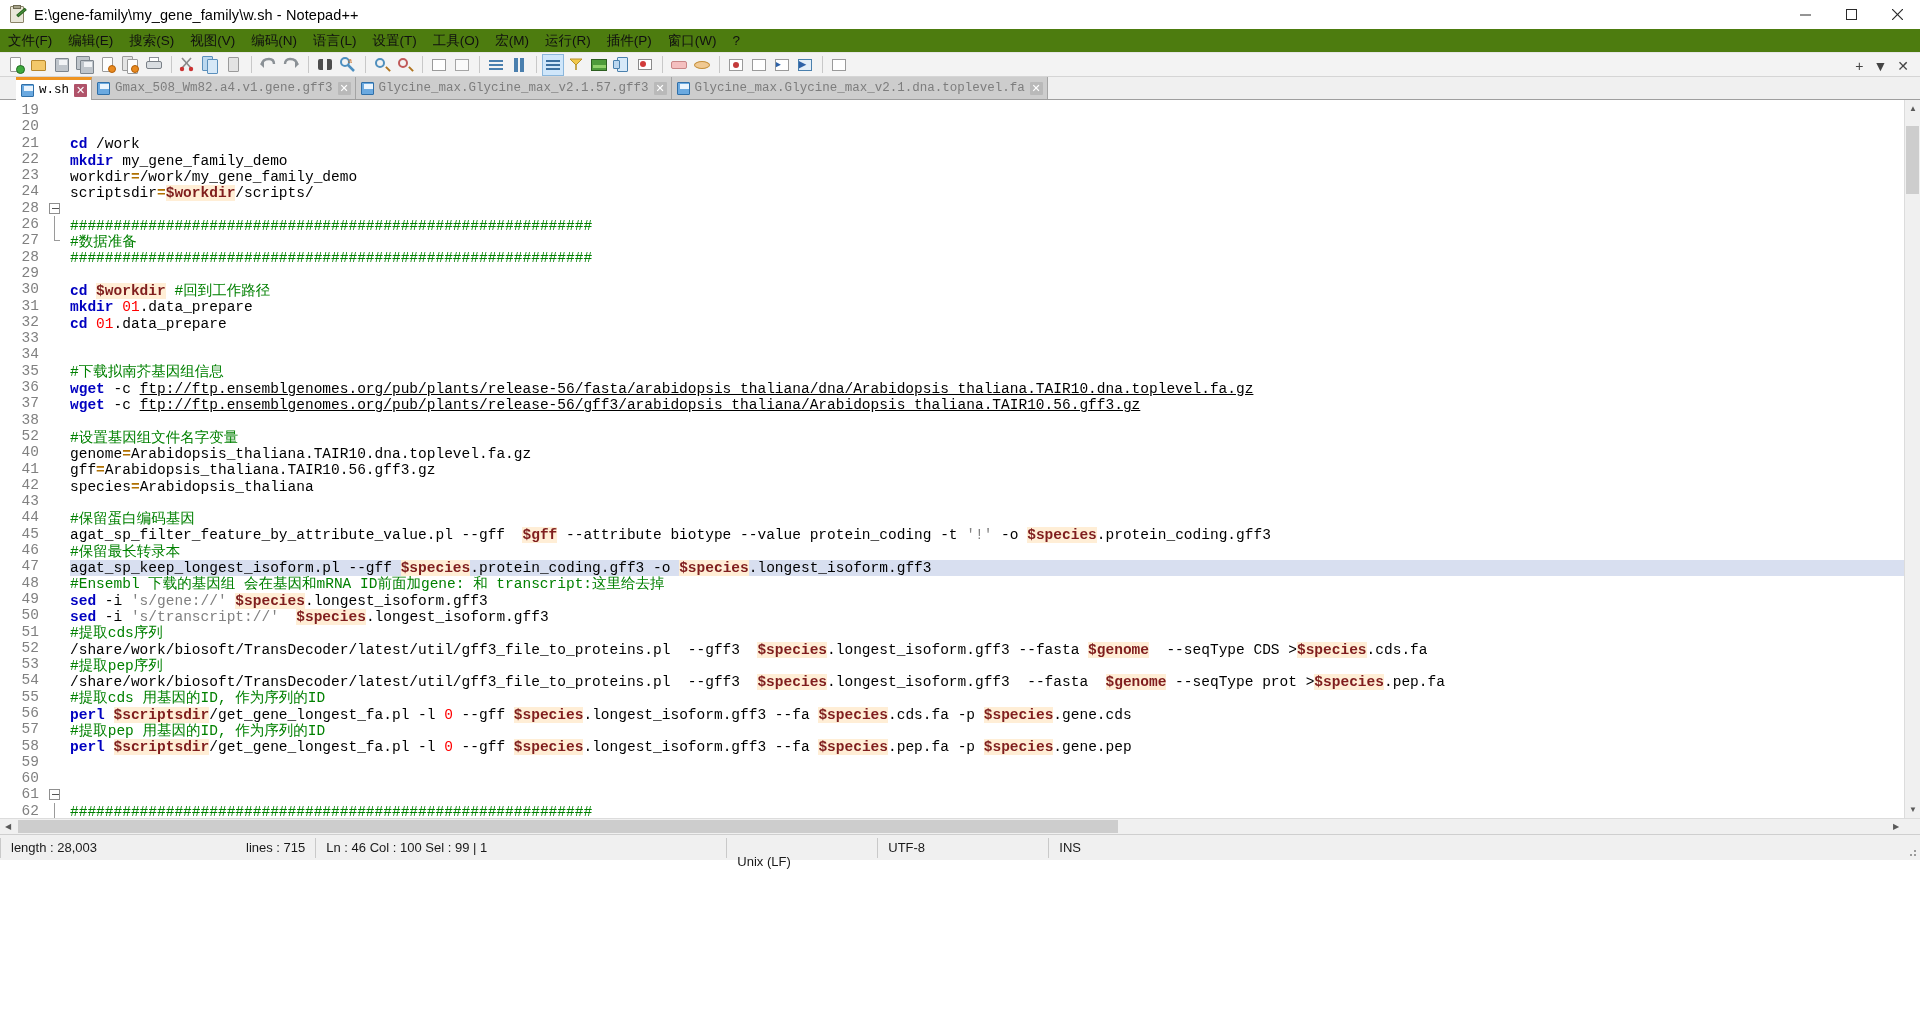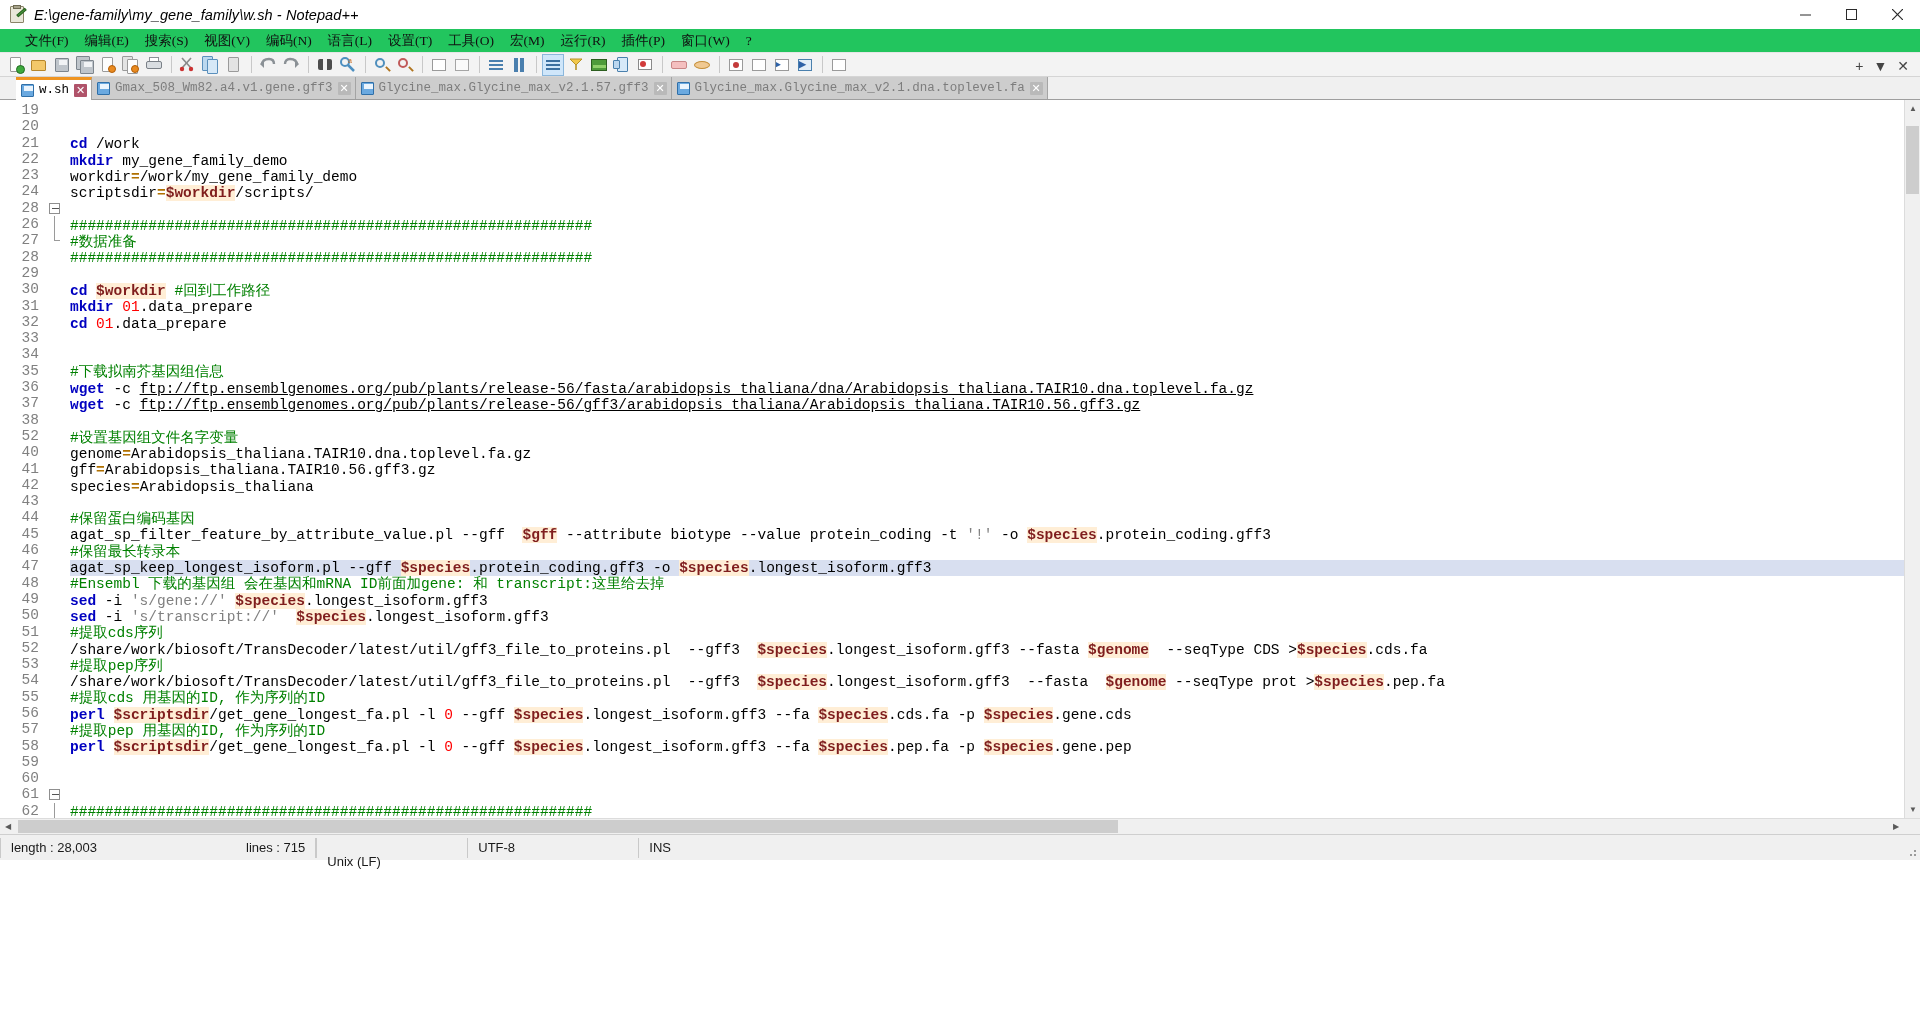--- a/index.html
+++ b/index.html
@@ -11,21 +11,20 @@
   }
 
   
   .titlebar {
     height: 29px;
     background: #ffffff;
     display: flex;
     align-items: center;
     position: relative;
     border-bottom: 0px solid #e8e8e8;
-    font-style: italic;
   }
   .title-icon {
     width: 18px; height: 18px;
     margin-left: 9px; margin-right: 7px;
     position: relative; flex: none;
   }
   .title-icon .pad {
     position: absolute; left: 1px; top: 0px;
     width: 14px; height: 17px;
     background: #e9e7d8;
@@ -58,26 +57,25 @@
   .win-btn {
     width: 46px; height: 29px;
     display: flex; align-items: center; justify-content: center;
     font-size: 13px; color: #2b2b2b;
   }
   .win-btn svg { display:block; }
 
   
   .menubar {
     height: 23px;
-    background: #22c55e;
+    background: #4d7c0f;
     display: flex;
     align-items: center;
-    padding-left: 17px;
-    position: relative;
-    font-family: Liberation Serif, serif;
+    padding-left: 0;
+    position: relative;
   }
   .menu-item {
     font-size: 13.5px;
     color: #101010;
     padding: 2px 8px 2px 8px;
     white-space: nowrap;
     line-height: 17px;
   }
 
   
@@ -733,20 +731,21 @@
   <div class="lf">◀</div>
   <div class="thumb"></div>
   <div class="rt">▶</div>
 </div>
 
 <div class="statusbar">
   <div class="sb-div"></div>
   <div class="sb-cell sb-f2">length : 28,003</div>
   <div class="sb-cell">lines : 715</div>
   <div class="sb-div"></div>
+  <div class="sb-cell sb-f3">Ln : 46   Col : 100   Sel : 99 | 1</div>
   <div class="sb-div"></div>
   <div class="sb-cell sb-f4">Unix (LF)</div>
   <div class="sb-div"></div>
   <div class="sb-cell sb-f5">UTF-8</div>
   <div class="sb-div"></div>
   <div class="sb-cell sb-f6">INS</div>
   <div class="grip">
     <span style="left:9px;top:9px"></span>
       <span style="left:5px;top:9px"></span>
       <span style="left:9px;top:5px"></span>

